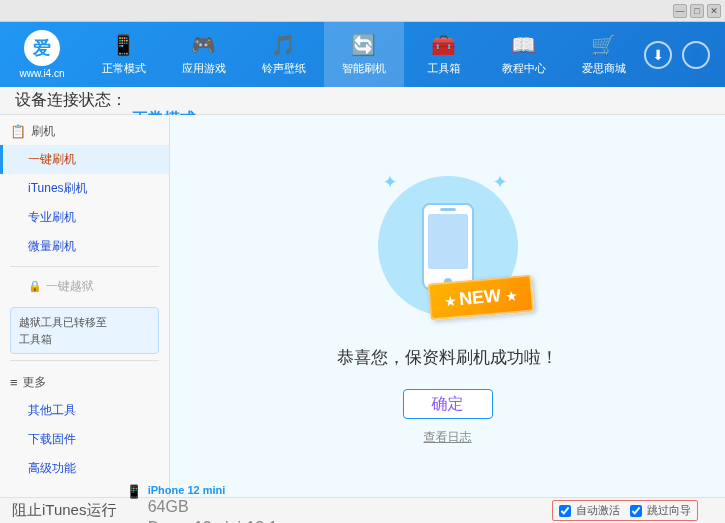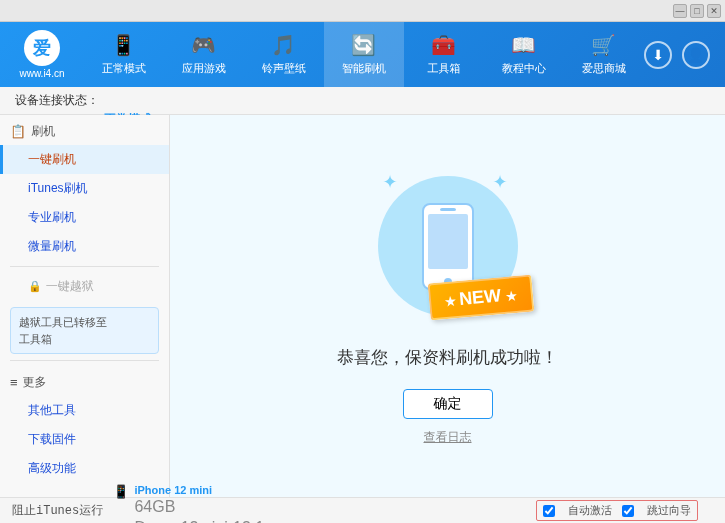--- a/index.html
+++ b/index.html
@@ -120,21 +120,21 @@
     }
 
     
     .status-bar {
       height: 28px;
       background: #f5f5f5;
       border-bottom: 1px solid #e0e0e0;
       display: flex;
       align-items: center;
       padding: 0 15px;
-      font-size: 12px;
+      font-size: 16px;
       color: #555;
     }
     .status-label {
       color: #333;
     }
     .status-value {
       color: #2196F3;
       font-weight: bold;
       margin-left: 5px;
       margin-top: 37px;
@@ -265,22 +265,22 @@
       font-size: 17px;
       color: #333;
       margin-bottom: 20px;
       font-weight: normal;
     }
     .confirm-btn {
       width: 90px;
       height: 30px;
       background: white;
       border: 1px solid #2196F3;
-      color: #000000;
-      font-size: 14px;
+      color: #8b5cf6;
+      font-size: 16px;
       border-radius: 4px;
       cursor: pointer;
       margin-bottom: 10px;
       display: flex;
       align-items: center;
       justify-content: center;
     }
     .back-to-home-link {
       color: #888;
       font-size: 12px;
@@ -329,44 +329,43 @@
       align-items: center;
       gap: 10px;
       margin-right: 15px;
       border: 1px solid #e57373;
       padding: 2px 6px;
       border-radius: 2px;
     }
     .checkbox-item {
       display: flex;
       align-items: center;
-      gap: 13px;
+      gap: 5px;
       cursor: pointer;
     }
     .checkbox-item input {
       width: 12px;
       height: 12px;
     }
     .bottom-status {
       display: flex;
       align-items: center;
       gap: 20px;
       font-size: 11px;
       color: #555;
       margin-left: auto;
     }
     .bottom-status-item {
       cursor: pointer;
       color: #555;
     }
     .itunes-btn {
-      font-size: 12px;
-      color: #555;
-      cursor: pointer;
-      font-family: Liberation Mono, monospace;
+      font-size: 15px;
+      color: #555;
+      cursor: pointer;
     }
 
     
     .sidebar::-webkit-scrollbar { width: 4px; }
     .sidebar::-webkit-scrollbar-thumb { background: #ccc; border-radius: 2px; }
   </style>
 </head>
 <body>
 
 <div class="title-bar">

